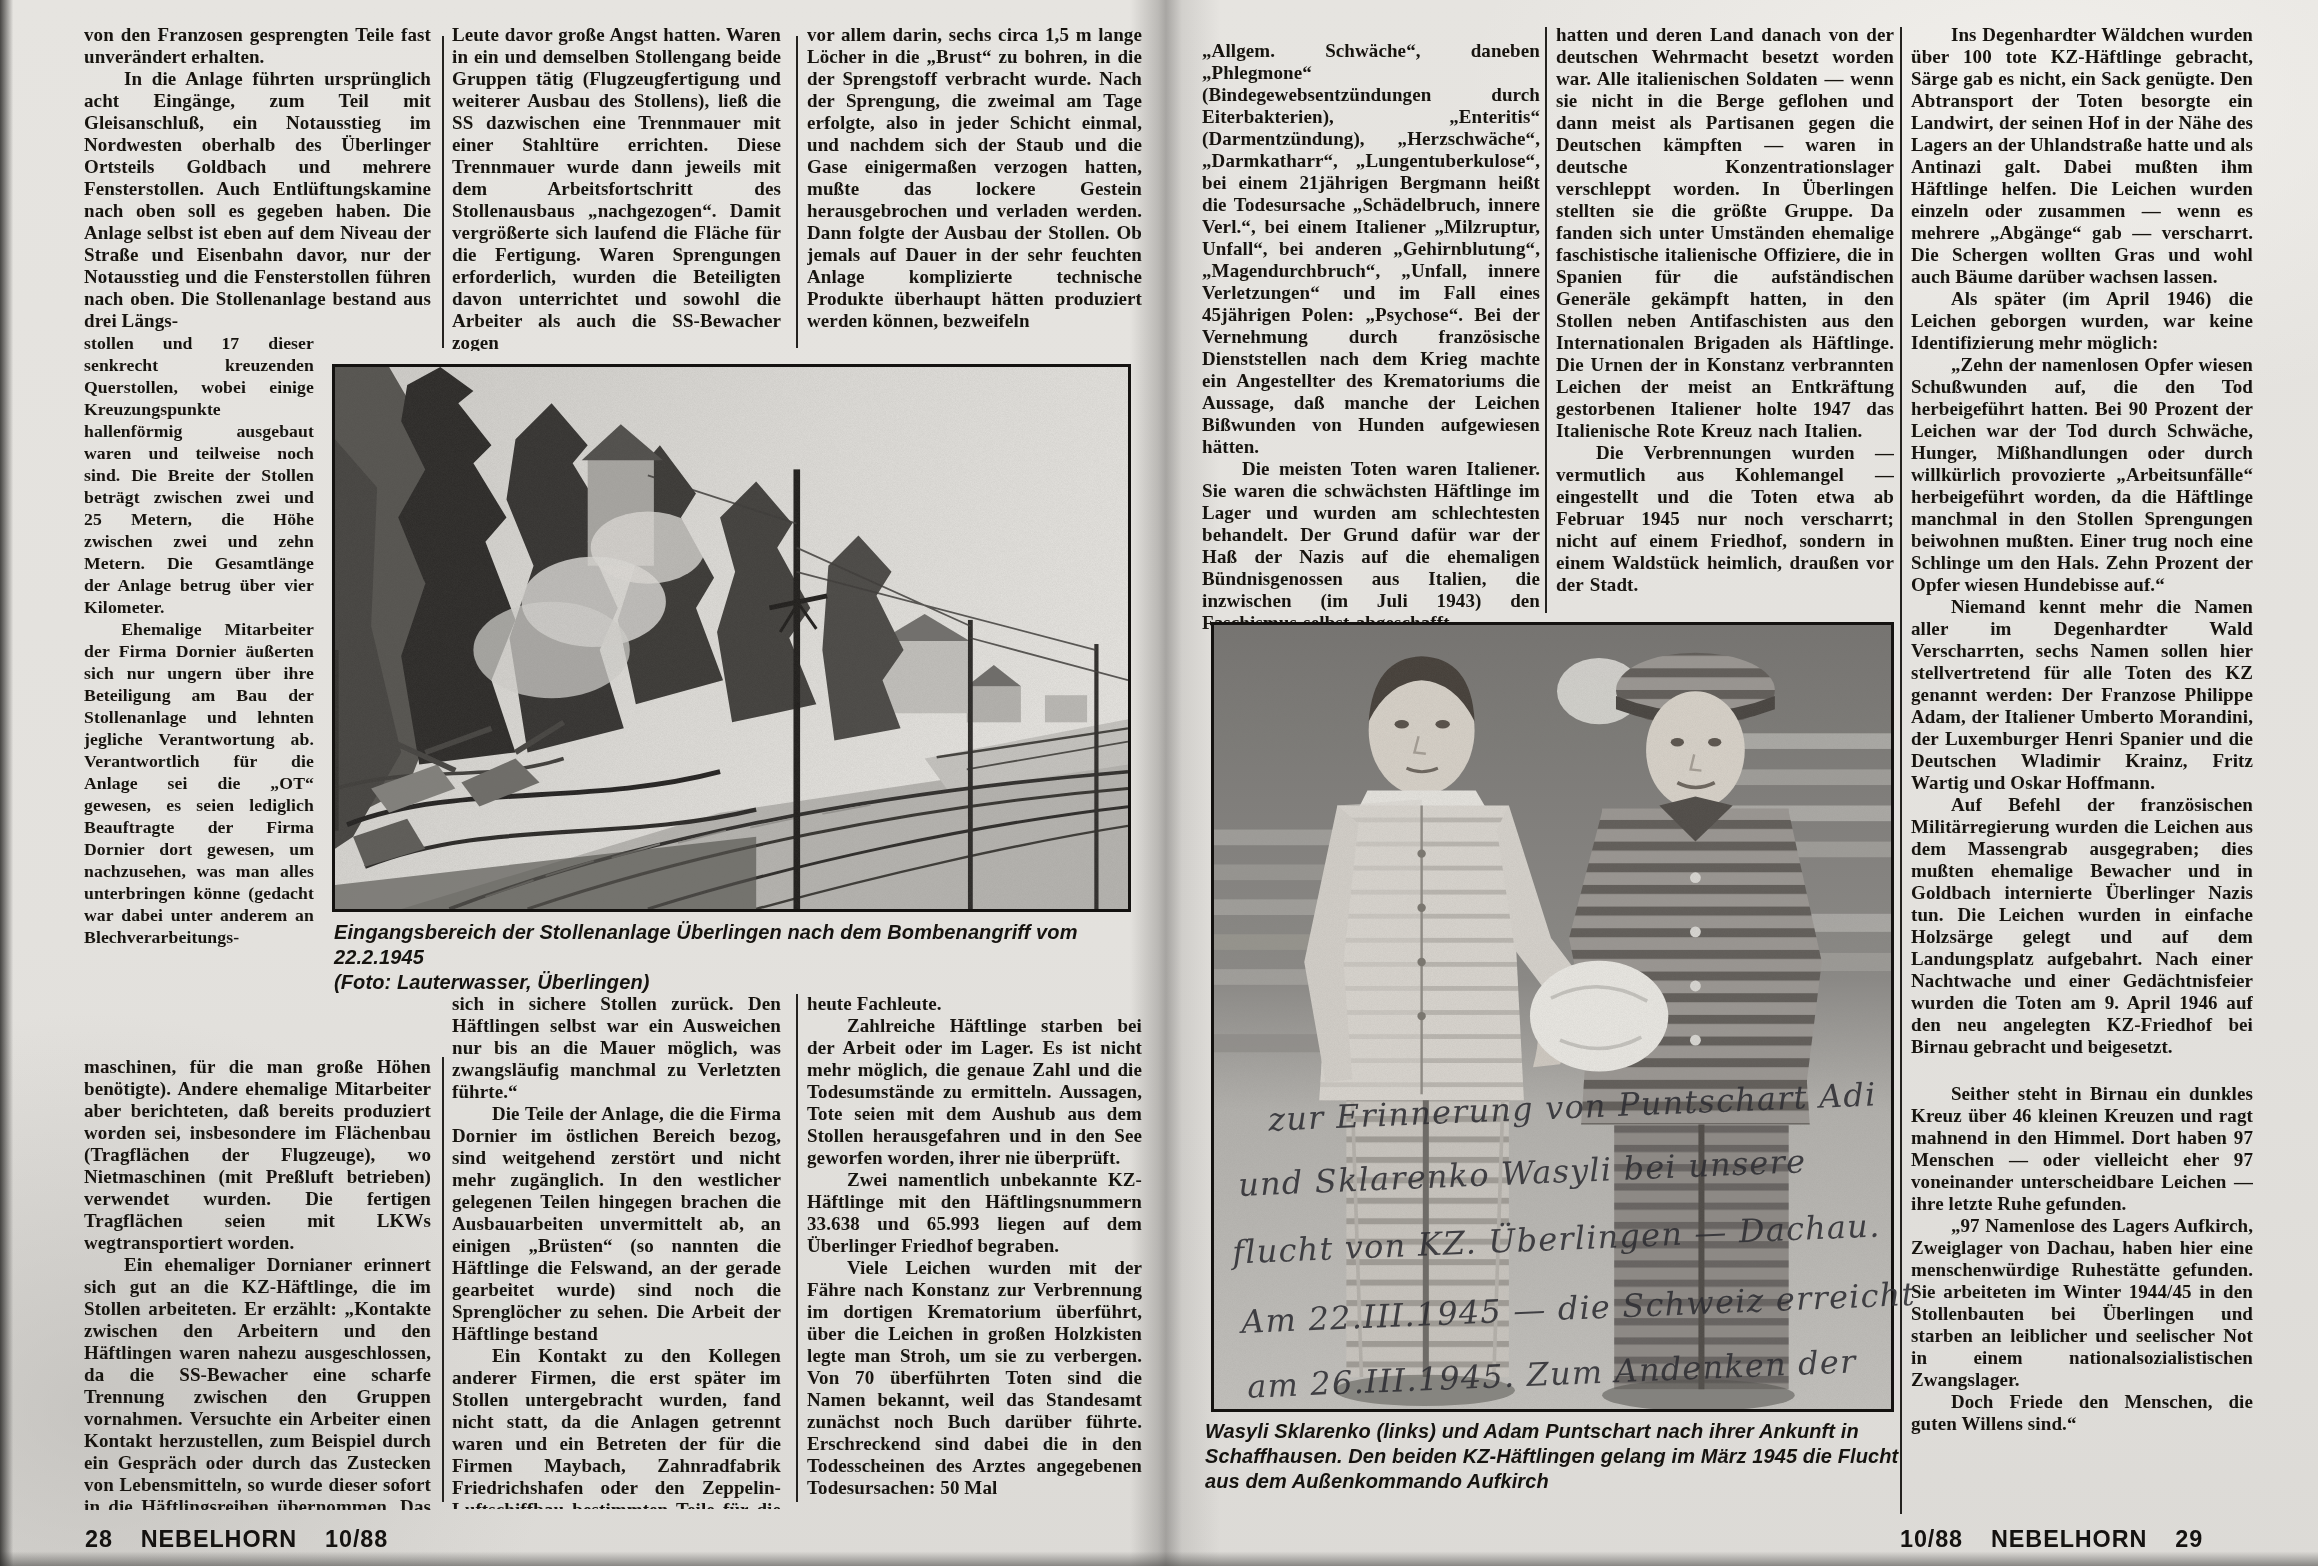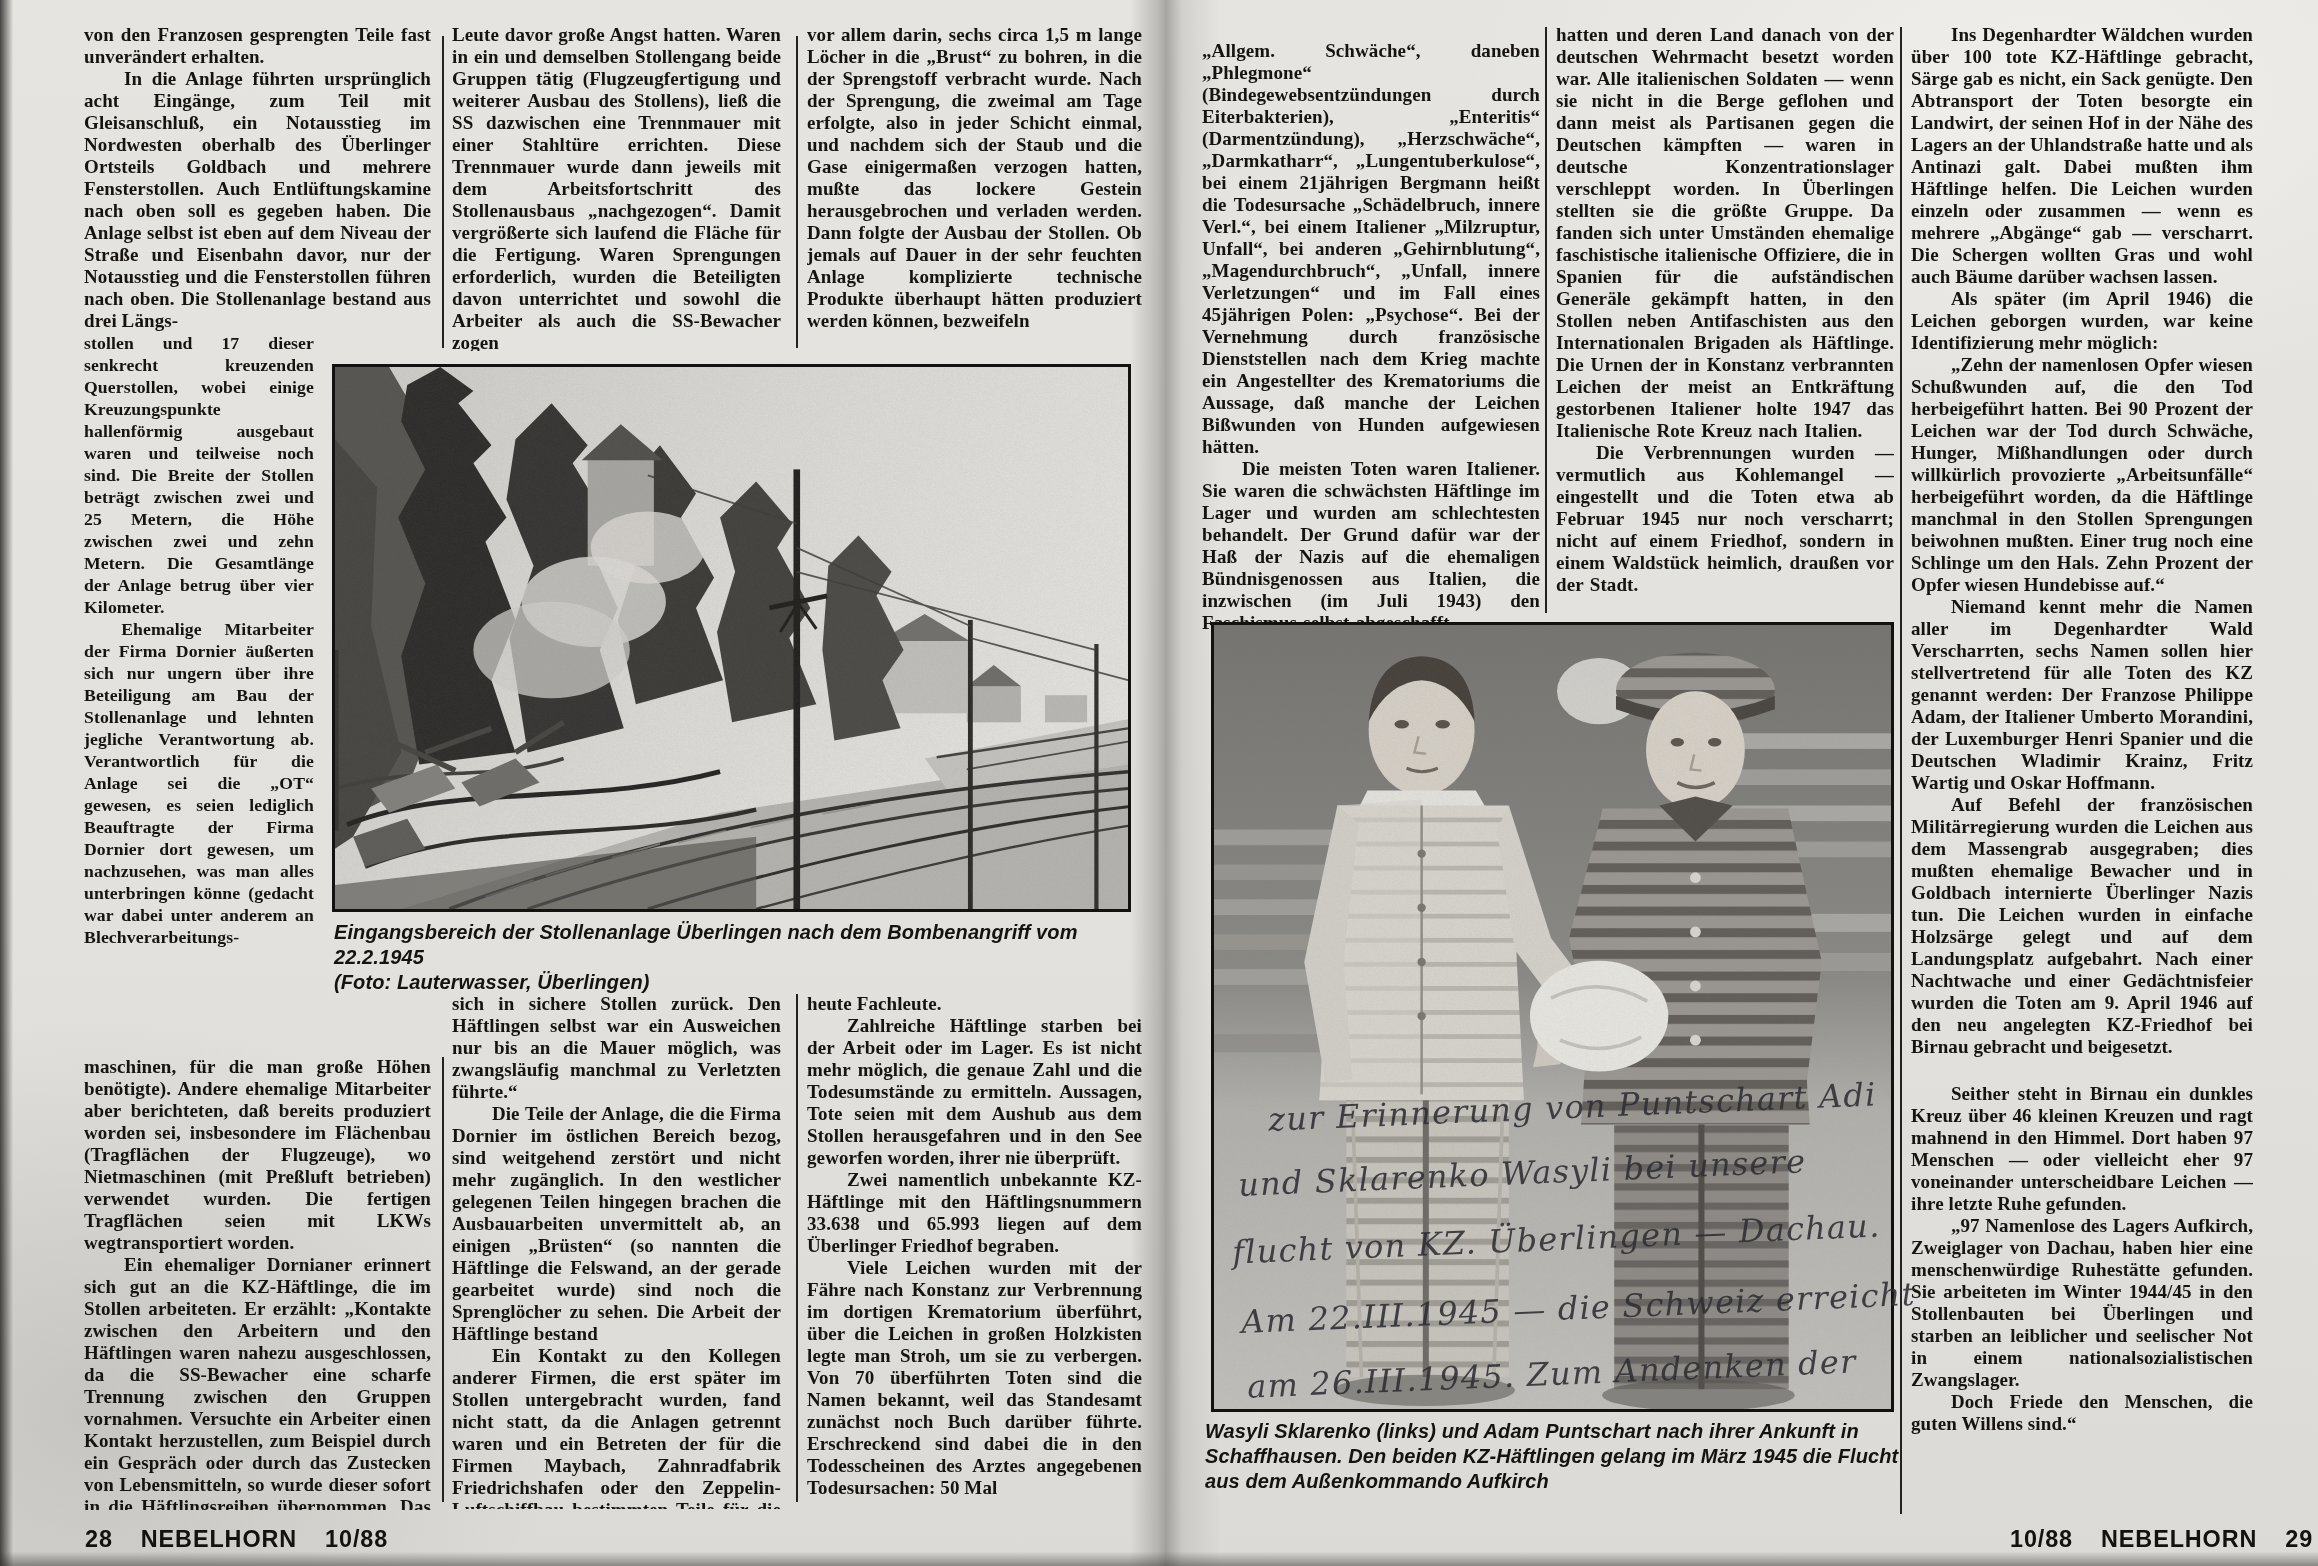--- a/index.html
+++ b/index.html
@@ -316,18 +316,18 @@
 
     <div class="hw" style="left:54px;top:463px;">zur Erinnerung von Puntschart Adi</div>
     <div class="hw" style="left:24px;top:529px;">und Sklarenko Wasyli bei unsere</div>
     <div class="hw" style="left:18px;top:595px;">flucht von KZ. Überlingen — Dachau.</div>
     <div class="hw" style="left:27px;top:664px;">Am 22.III.1945 — die Schweiz erreicht</div>
     <div class="hw" style="left:33px;top:730px;">am 26.III.1945. Zum Andenken der</div>
   </div>
 
   <div class="caption" style="left:1205px;top:1419px;width:694px;">Wasyli Sklarenko (links) und Adam Puntschart nach ihrer Ankunft in Schaffhausen. Den beiden KZ-Häftlingen gelang im März 1945 die Flucht aus dem Außenkommando Aufkirch</div>
 
-  <div class="footer right" style="left:1982px;top:1526px;">
+  <div class="footer right" style="left:1872px;top:1526px;">
     <span>10/88</span><span>NEBELHORN</span><span>29</span>
   </div>
 
 </div>
 
 
 </body></html>

